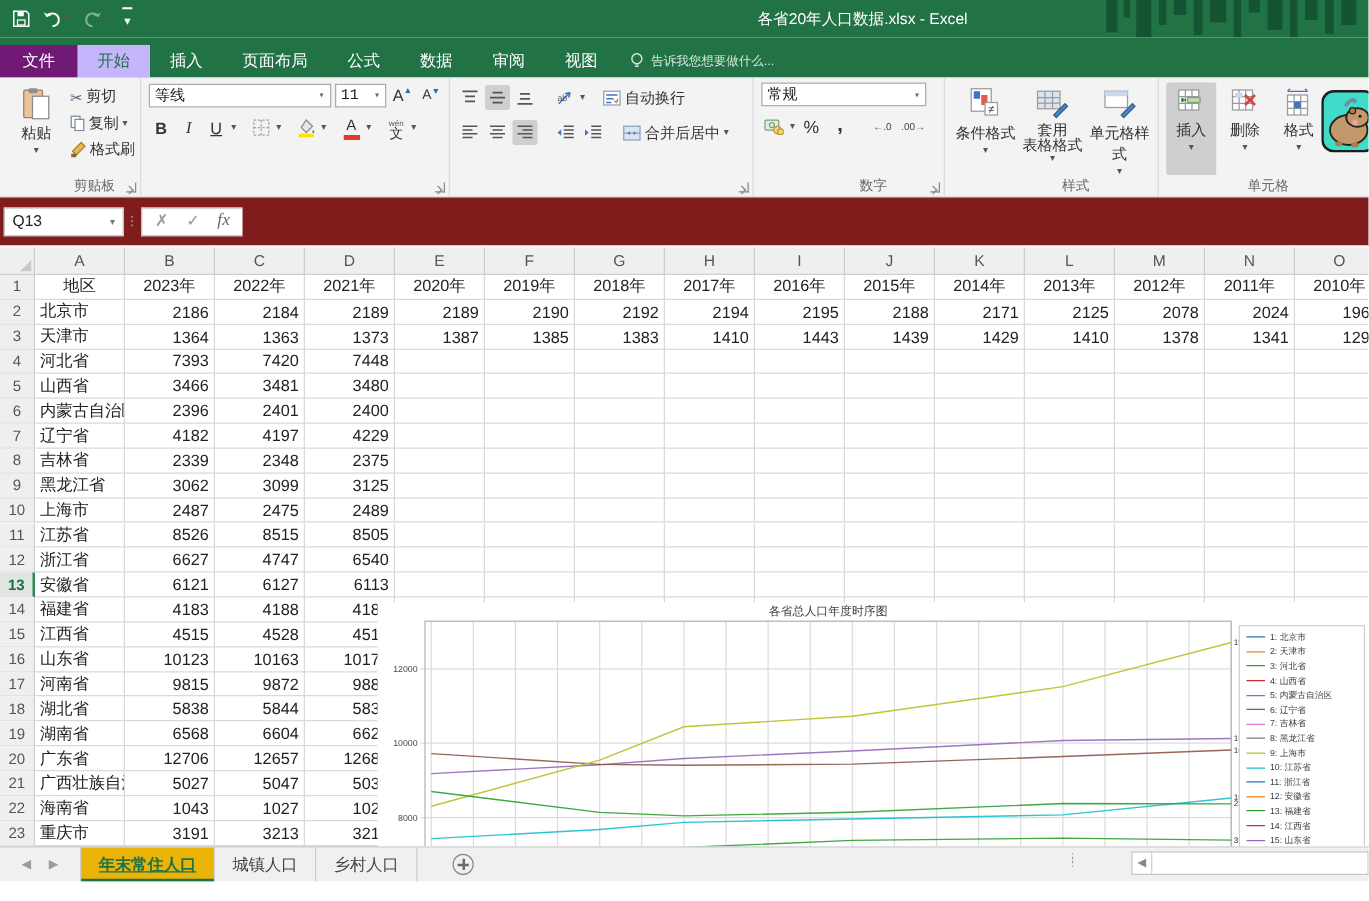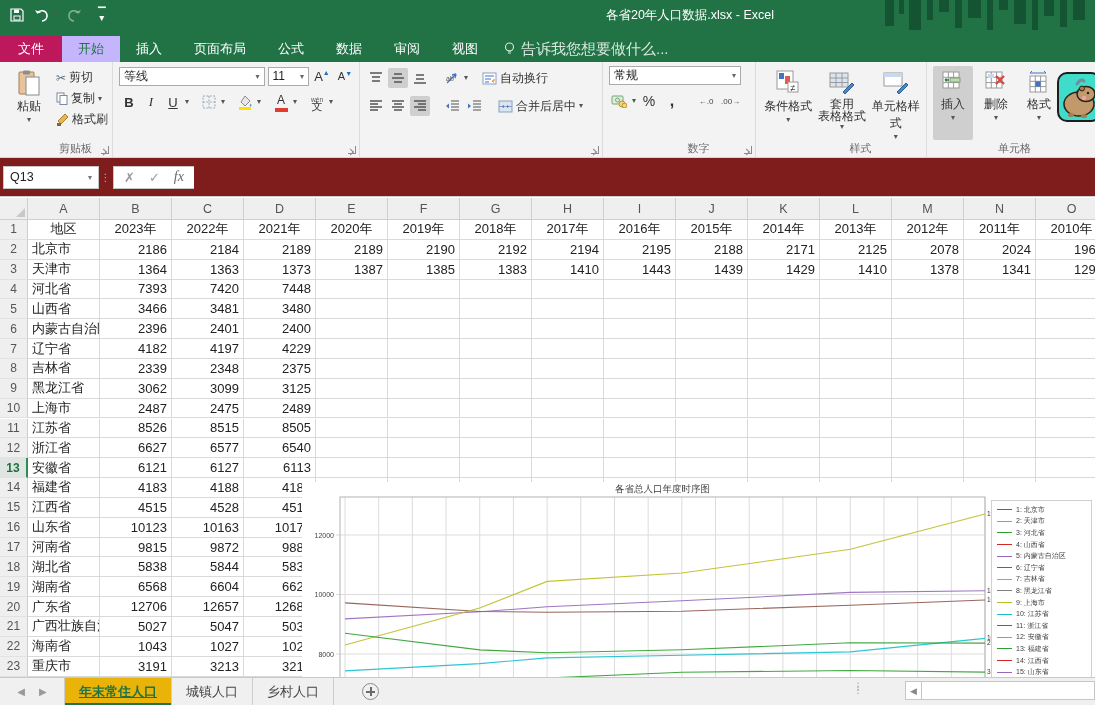--- a/index.html
+++ b/index.html
@@ -13,35 +13,35 @@
   .qat .qbtn { display:flex; align-items:center; gap:2px; color:#fff; font-size:11px; }
   .qat svg { display:block; }
   .dim { opacity:.45; }
   .doc-title { position:absolute; left:560px; top:0; width:260px; height:30px; line-height:30px; text-align:center; font-size:12.5px; color:#fff; white-space:nowrap; }
   .tb-decor { position:absolute; right:0; top:0; height:30px; width:220px; }
   .tb-decor span { position:absolute; top:0; background:rgba(10,54,32,.5); }
 
   
   .tabrow { position:absolute; left:0; top:30px; width:100%; height:32px; background:#217346; display:flex; align-items:flex-end; }
   .rtab { height:26px; line-height:26px; padding:0 16px; font-size:13px; color:#fff; cursor:pointer; }
-  .rtab.file { background:#be185d; padding:0 18px; }
+  .rtab.file { background:#701a75; padding:0 18px; }
   .rtab.active { background:#c4b5fd; color:#217346; }
-  .tellme { display:flex; align-items:center; gap:6px; color:#d8e8de; font-size:15px; height:26px; padding:0 10px; }
+  .tellme { display:flex; align-items:center; gap:6px; color:#d8e8de; font-size:10px; height:26px; padding:0 10px; }
 
   
   .ribbon { position:absolute; left:0; top:62px; width:100%; height:96px; background:#f3f3f3; border-bottom:1px solid #d5d5d5; display:flex; overflow:hidden; }
   .rgroup { position:relative; height:100%; border-right:1px solid #dcdcdc; padding:4px 4px 16px 6px; flex:none; }
   .glabel { position:absolute; bottom:1px; left:0; width:100%; text-align:center; font-size:11px; color:#6a6a6a;padding-left:39px; }
   .launcher { position:absolute; bottom:3px; right:3px; width:8px; height:8px; border-right:1.5px solid #8a8a8a; border-bottom:1.5px solid #8a8a8a; }
   .launcher:after { content:""; position:absolute; right:1px; bottom:1px; width:4px; height:4px; border-right:1.5px solid #8a8a8a; border-bottom:1.5px solid #8a8a8a; transform:rotate(-45deg); transform-origin:bottom right; }
   .bigbtn { width:46px; height:74px; display:flex; flex-direction:column; align-items:center; justify-content:flex-start; gap:2px; font-size:12px; color:#333; text-align:center; padding-top:4px; border-radius:2px; }
   .bigbtn.pressed { background:#cfcfcf; }
   .caret { font-size:8px; color:#555; line-height:6px; }
   .smallrow { display:flex; align-items:center; gap:3px; font-size:12px; color:#333; height:19px; white-space:nowrap; }
-  .combo { background:#fff; border:1px solid #ababab; height:19px; display:flex; align-items:center; font-size:12px; color:#222; padding:0 4px; position:relative; }
+  .combo { background:#fff; border:1px solid #ababab; height:19px; display:flex; align-items:center; font-size:12px; color:#222; padding:0 4px; position:relative;font-family:Liberation Mono, monospace; }
   .combo .cv { flex:1; overflow:hidden; }
   .combo .ca { font-size:8px; color:#666; margin-left:3px; }
   .tbtn { min-width:20px; height:20px; display:flex; align-items:center; justify-content:center; font-size:13px; color:#333; border-radius:2px; padding:0 2px; }
   .tbtn.pressed { background:#cfcfcf; }
   .rowsep { height:4px; }
 
   
   .fbar { position:absolute; left:0; top:158px; width:100%; height:39px; background:#7f1d1d; border-bottom:1px solid #cfcfcf; display:flex; align-items:center; }
   .namebox { width:96px; height:23px; background:#fff; border:1px solid #c6c6c6; margin-left:3px; display:flex; align-items:center; font-size:12.5px; color:#222; padding:0 6px; }
   .namebox .na { margin-left:auto; font-size:8px; color:#777; }
@@ -693,21 +693,21 @@
           <div class="gcell num"></div>
           <div class="gcell num"></div>
           <div class="gcell num"></div>
           <div class="gcell num"></div>
           <div class="gcell num"></div>
         </div>
         <div class="grow" style="top: 241.35px; height: 19.85px;">
           <div class="rowhdr">12</div>
           <div class="gcell">浙江省</div>
           <div class="gcell num">6627</div>
-          <div class="gcell num">6577</div>
+          <div class="gcell num">4747</div>
           <div class="gcell num">6540</div>
           <div class="gcell num"></div>
           <div class="gcell num"></div>
           <div class="gcell num"></div>
           <div class="gcell num"></div>
           <div class="gcell num"></div>
           <div class="gcell num"></div>
           <div class="gcell num"></div>
           <div class="gcell num"></div>
           <div class="gcell num"></div>

